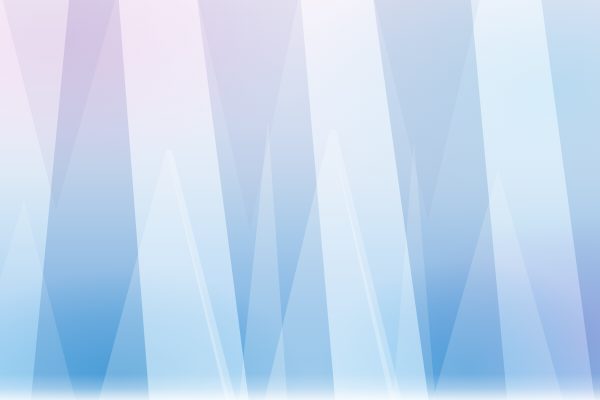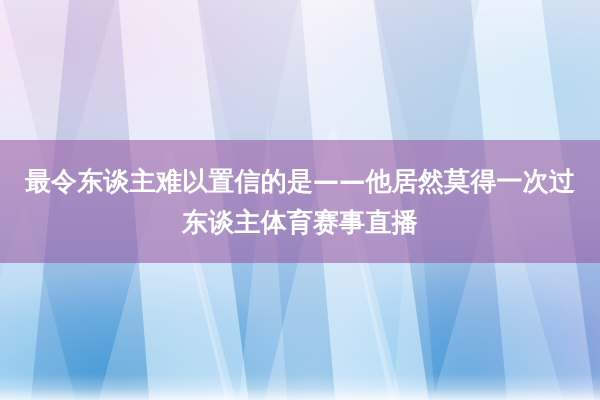--- a/index.html
+++ b/index.html
@@ -180,19 +180,16 @@
 
       <polygon points="0,-10 118,-10 56,210" fill="#8e93c8" opacity="0.10"></polygon>
       <polygon points="196,-10 300,-10 250,230" fill="#8e93c8" opacity="0.07"></polygon>
       <polygon points="372,-10 482,-10 428,220" fill="#7f9ccb" opacity="0.09"></polygon>
 
       <polygon points="166,150 172,150 238,410 228,410" fill="#ffffff" opacity="0.30"></polygon>
       <polygon points="330,130 336,130 404,410 392,410" fill="#ffffff" opacity="0.26"></polygon>
     </svg>
   </div>
 
-  <div class="caption-band">
-    <div class="caption-text">最令东谈主难以置信的是——他居然莫得一次过东谈主体育赛事直播</div>
-  </div>
 
   <div class="bottom-fade"></div>
 
 </div>
 
 </body></html>

